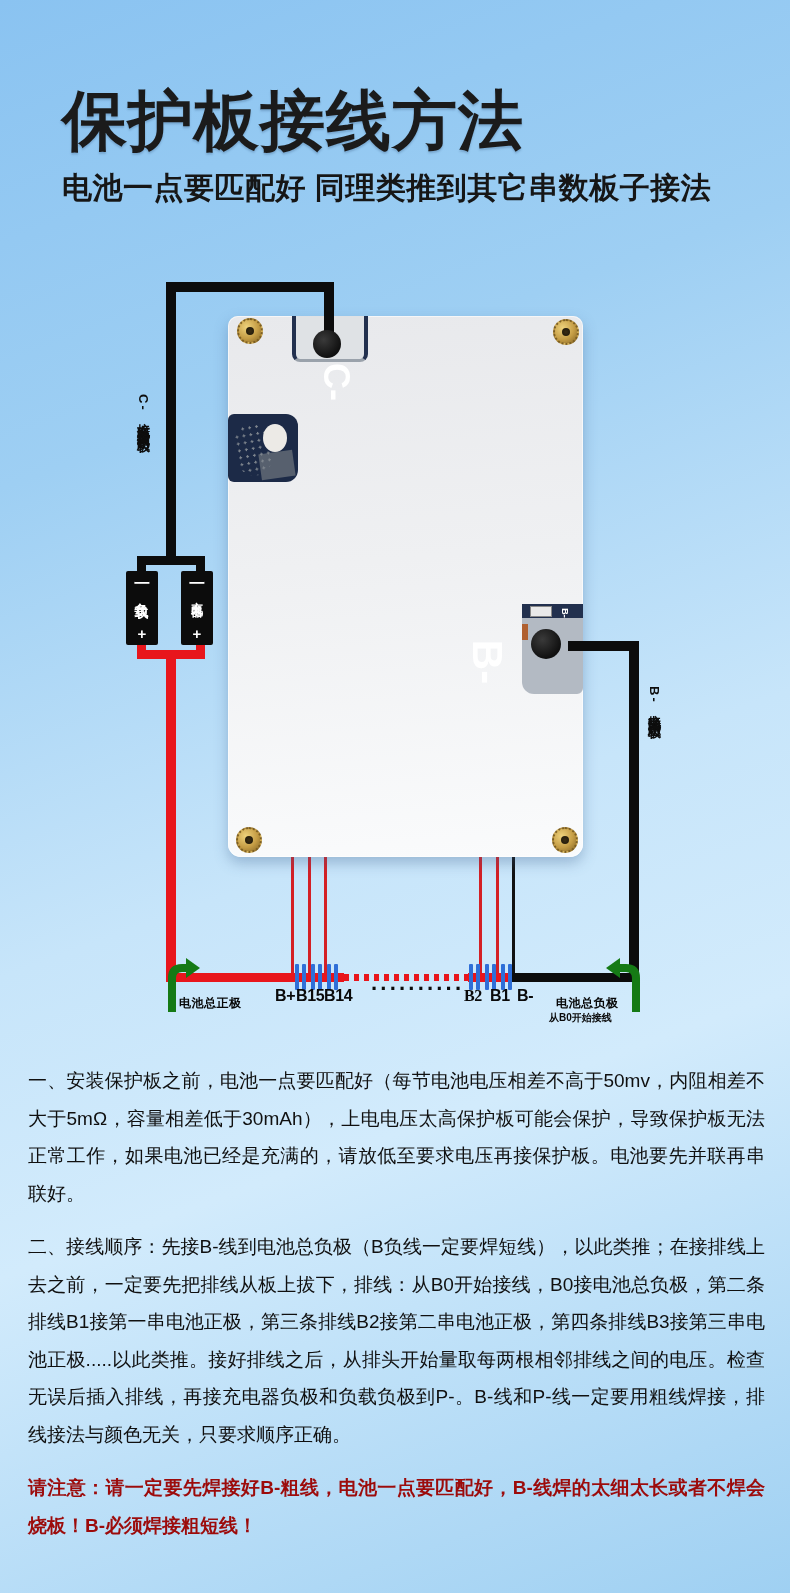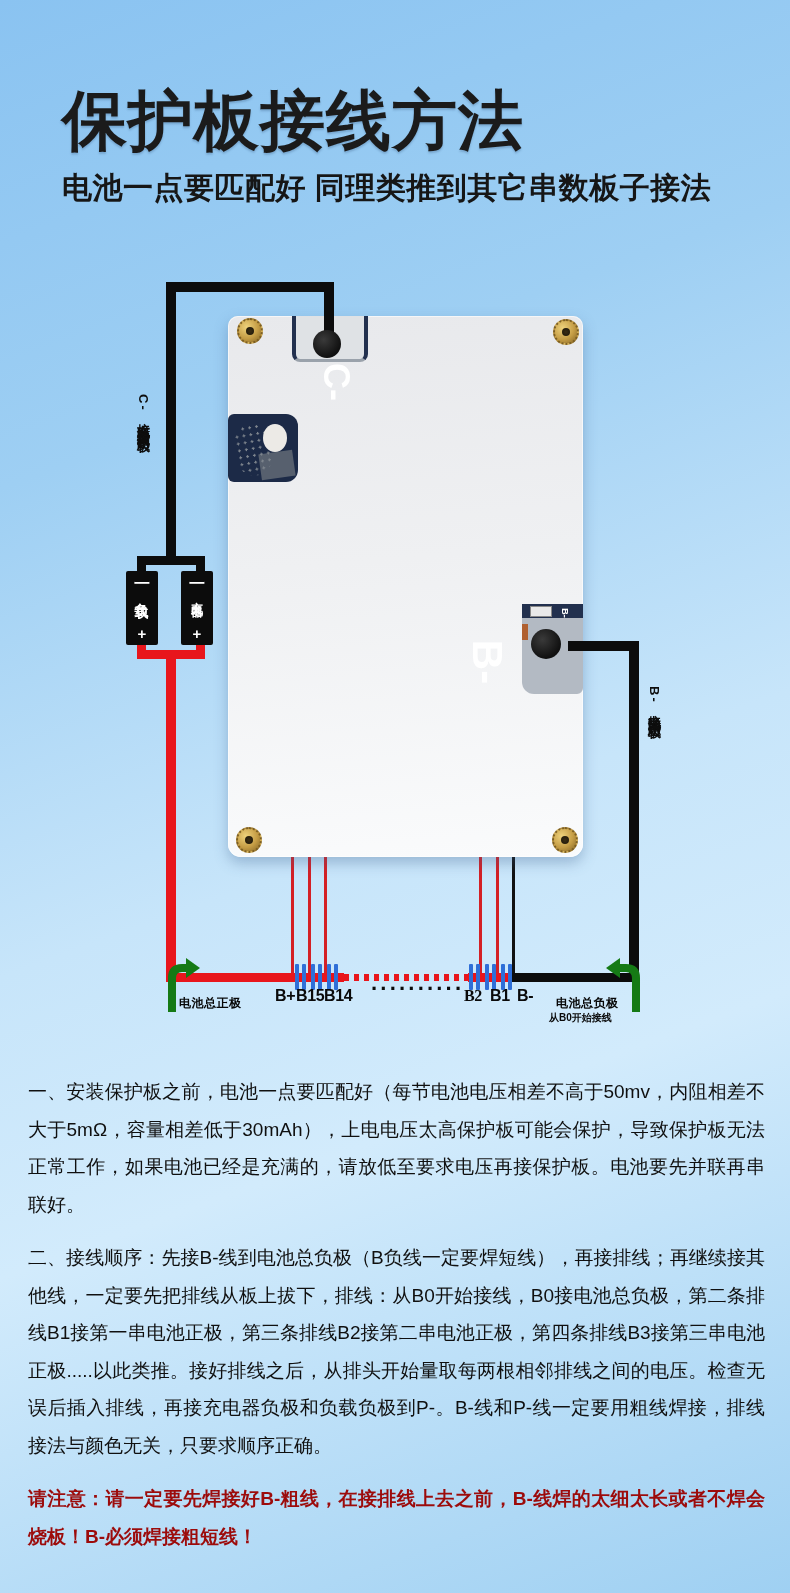--- a/index.html
+++ b/index.html
@@ -58,21 +58,21 @@
   
   .cellbar{position:absolute;top:964px;width:4px;height:26px;background:#2f6fd8;z-index:4;border-radius:1px;}
   .tap-label{position:absolute;top:987px;font-size:16px;font-weight:700;color:#0a0a0a;z-index:5;letter-spacing:-0.3px;}
   .dots-label{position:absolute;left:371px;top:976px;font-size:22px;font-weight:900;color:#0a0a0a;letter-spacing:2px;z-index:5;}
   .term-label{position:absolute;font-size:12px;font-weight:700;color:#070707;z-index:5;letter-spacing:0.5px;}
   .term-hint{position:absolute;left:549px;top:1011px;font-size:10px;font-weight:700;color:#0a0a0a;z-index:5;}
   .side-note{position:absolute;writing-mode:vertical-rl;text-orientation:mixed;font-size:13px;font-weight:700;color:#0d0d0d;letter-spacing:2px;z-index:5;}
   .arrow-svg{position:absolute;z-index:5;}
   
   .instructions{left:28px;top:1058px;width:737px;z-index:5;}
-  .instructions p{margin:15px 0 16px 0;font-size:19px;line-height:37.5px;color:#101010;font-weight:500;text-align:justify;}
+  .instructions p{margin:4px 0 16px 0;font-size:19px;line-height:37.5px;color:#101010;font-weight:500;text-align:justify;}
   .instructions p.warning{color:#9c0b0b;font-weight:700;margin-bottom:0;}
 </style>
 </head>
 <body>
 
 <div class="canvas">
 
   <div class="abs title">保护板接线方法</div>
   <div class="abs subtitle">电池一点要匹配好 同理类推到其它串数板子接法</div>
 
@@ -167,17 +167,17 @@
     <path d="M36 56 L36 22 Q36 12 26 12 L20 12" fill="none" stroke="#157a15" stroke-width="8"></path>
     <polygon points="20,2 20,22 6,12" fill="#157a15"></polygon>
   </svg>
 
   <div class="term-label" style="left:179px;top:995px;">电池总正极</div>
   <div class="term-label" style="left:556px;top:995px;">电池总负极</div>
   <div class="term-hint">从B0开始接线</div>
 
   <div class="abs instructions">
     <p>一、安装保护板之前，电池一点要匹配好（每节电池电压相差不高于50mv，内阻相差不大于5mΩ，容量相差低于30mAh），上电电压太高保护板可能会保护，导致保护板无法正常工作，如果电池已经是充满的，请放低至要求电压再接保护板。电池要先并联再串联好。</p>
-    <p>二、接线顺序：先接B-线到电池总负极（B负线一定要焊短线），再接排线；再继续接其他线，一定要先把排线从板上拔下，排线：从B0开始接线，B0接电池总负极，第二条排线B1接第一串电池正极，第三条排线B2接第二串电池正极，第四条排线B3接第三串电池正极.....以此类推。接好排线之后，从排头开始量取每两根相邻排线之间的电压。检查无误后插入排线，再接充电器负极和负载负极到P-。B-线和P-线一定要用粗线焊接，排线接法与颜色无关，只要求顺序正确。</p>
-    <p class="warning">请注意：请一定要先焊接好B-粗线，在接排线上去之前，B-线焊的太细太长或者不焊会烧板！B-必须焊接粗短线！</p>
+    <p>二、接线顺序：先接B-线到电池总负极（B负线一定要焊短线），以此类推；在接排线上去之前，一定要先把排线从板上拔下，排线：从B0开始接线，B0接电池总负极，第二条排线B1接第一串电池正极，第三条排线B2接第二串电池正极，第四条排线B3接第三串电池正极.....以此类推。接好排线之后，从排头开始量取每两根相邻排线之间的电压。检查无误后插入排线，再接充电器负极和负载负极到P-。B-线和P-线一定要用粗线焊接，排线接法与颜色无关，只要求顺序正确。</p>
+    <p class="warning">请注意：请一定要先焊接好B-粗线，电池一点要匹配好，B-线焊的太细太长或者不焊会烧板！B-必须焊接粗短线！</p>
   </div>
 
 </div>
 
 </body></html>

